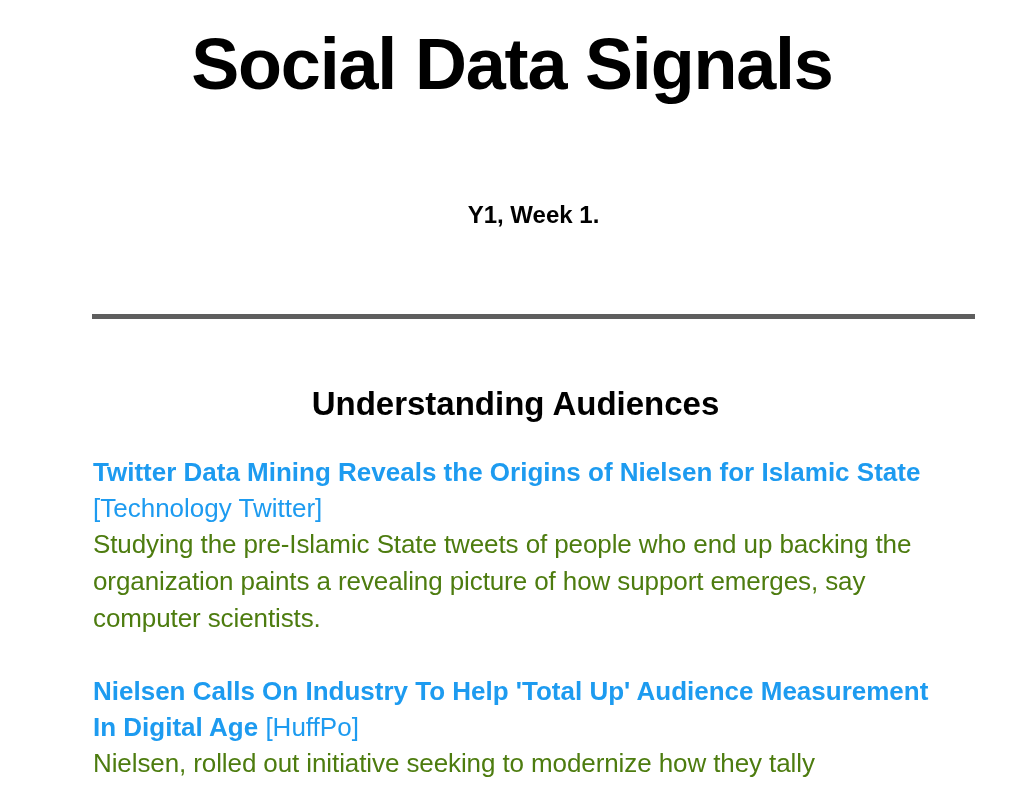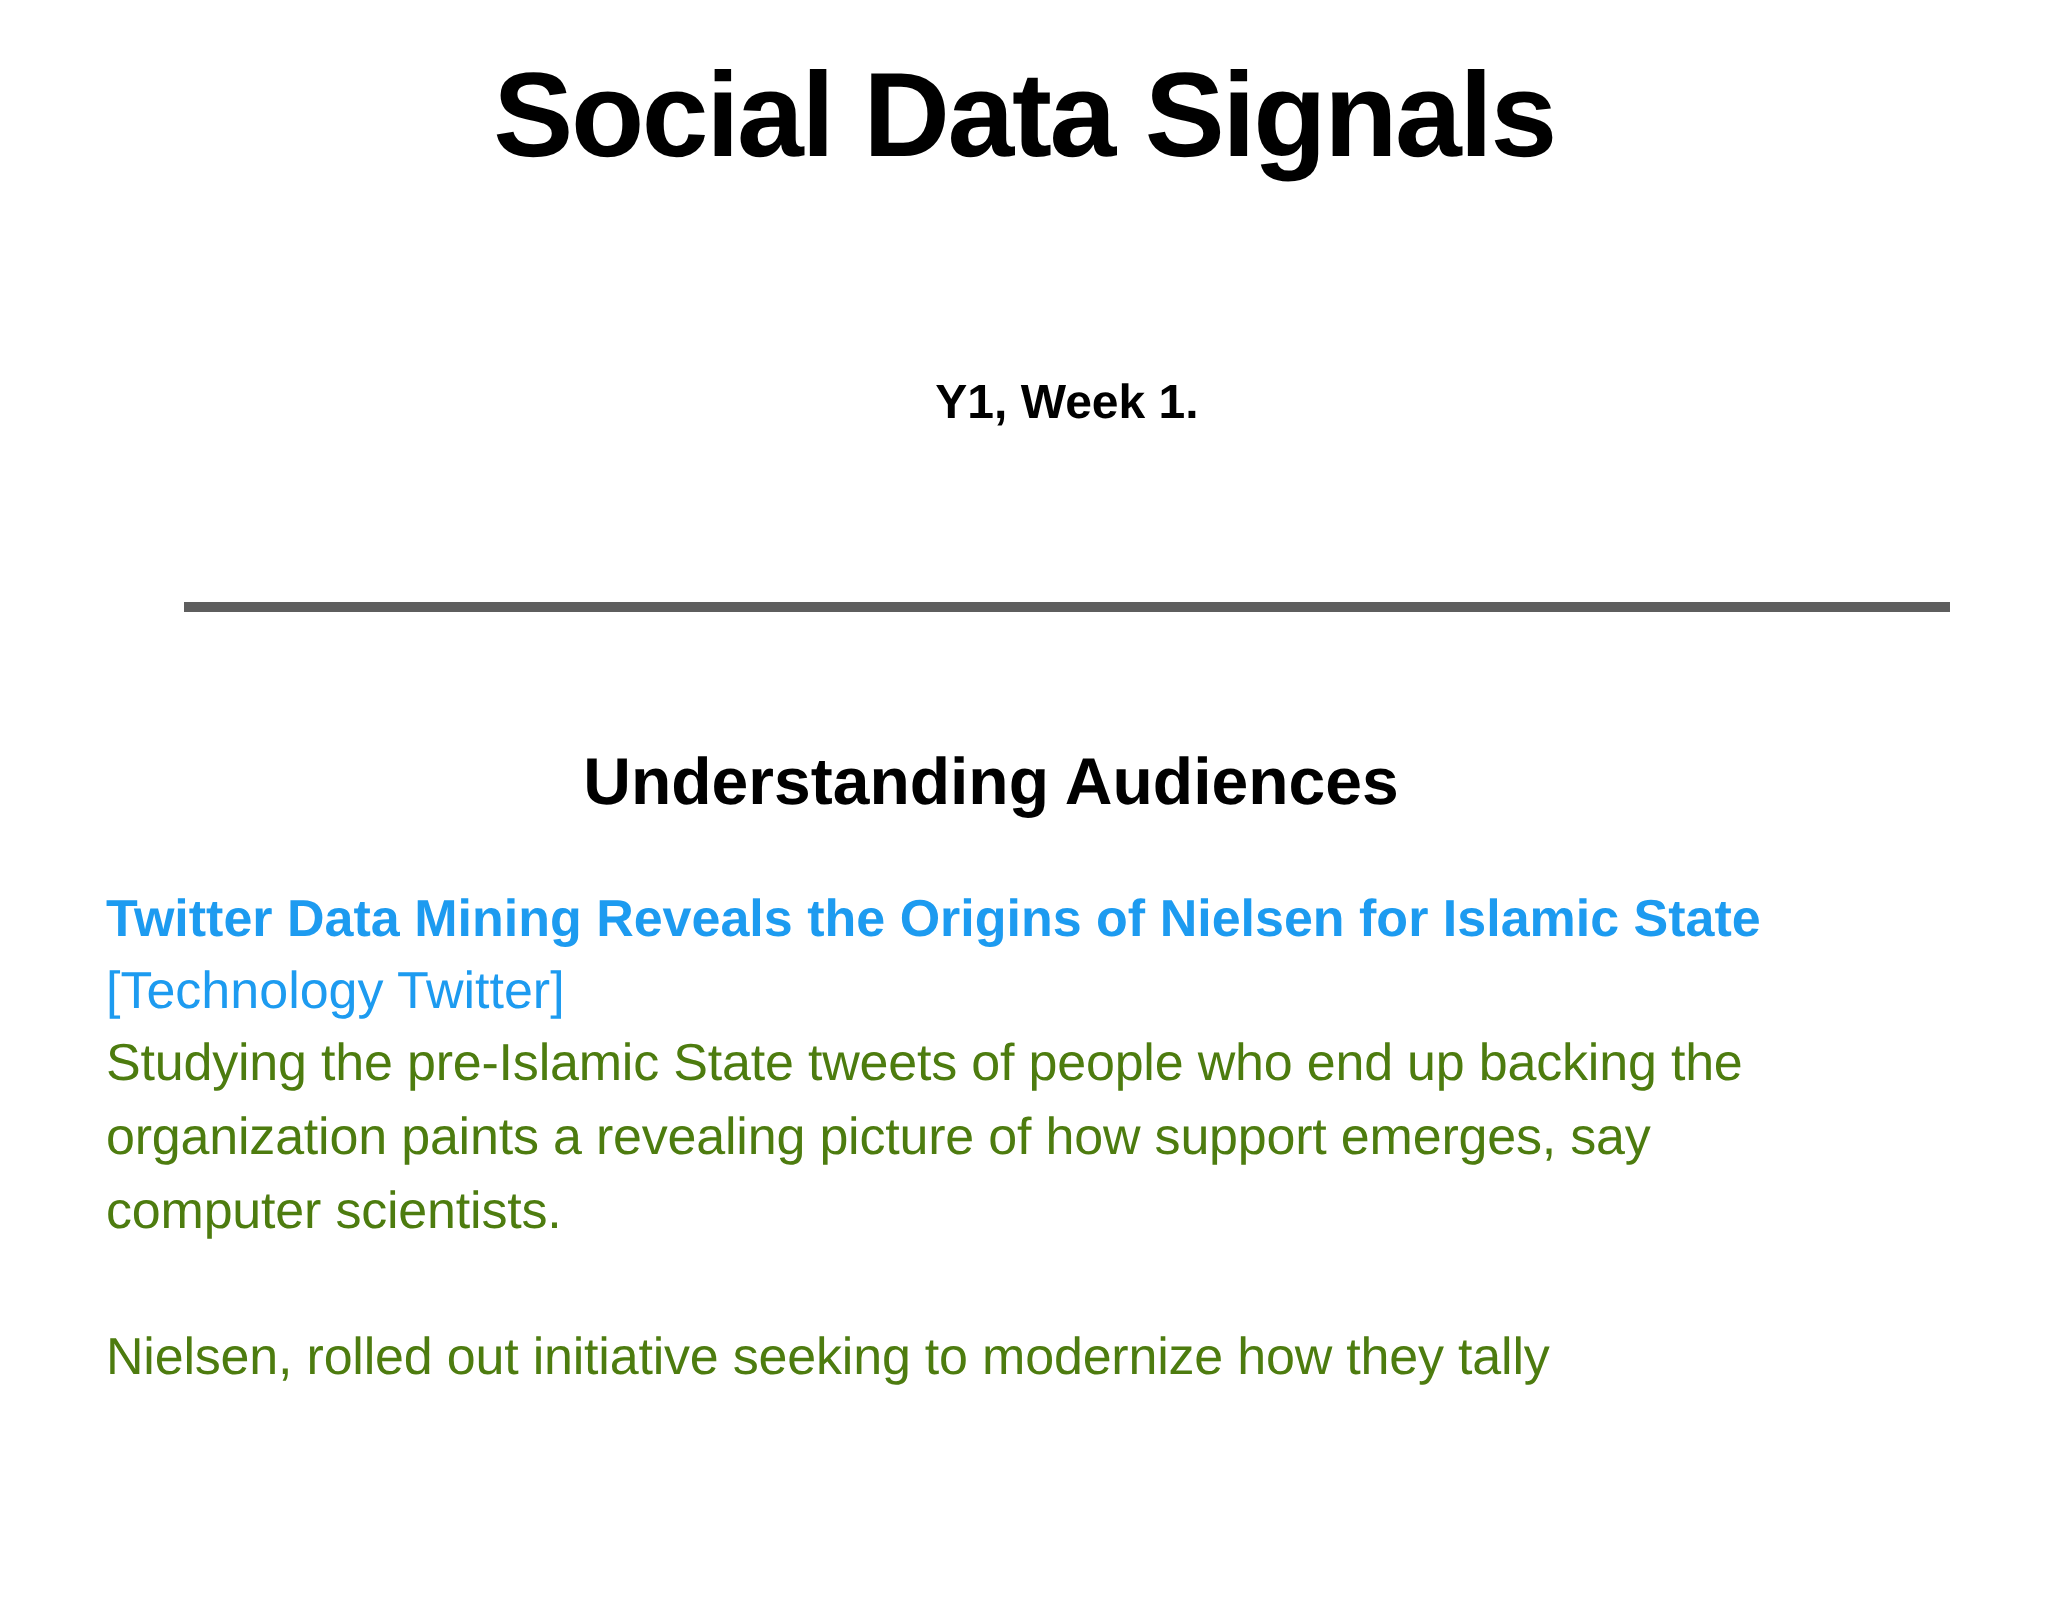--- a/index.html
+++ b/index.html
@@ -23,21 +23,21 @@
     box-sizing: border-box;
     background: #ffffff;
   }
 
   
   .masthead {
     padding-top: 26px;
     text-align: center;
   }
   .newsletter-title {
-    font-size: 60px;
+    font-size: 72px;
     font-weight: bold;
     line-height: 1.08;
     letter-spacing: -1.2px;
     margin: 0;
     color: #000000;
     white-space: nowrap;
   }
   .issue-line {
     margin: 0;
     padding-top: 97px;
@@ -53,21 +53,21 @@
     padding-top: 84px;
   }
   .divider {
     height: 5px;
     background: #5e5e5e;
     margin: 0 49px 0 92px;
   }
 
   
   .content {
-    padding: 0 86px 0 53px;
+    padding: 0 86px 0 93px;
   }
   .section-heading {
     margin: 0;
     padding-top: 64px;
     text-align: center;
     font-size: 33px;
     font-weight: bold;
     line-height: 1.25;
     color: #000000;
   }
@@ -125,18 +125,21 @@
     <div class="article-list">
 
       <article class="article">
         <p class="article-headline">
           <a class="article-link" href="#">Twitter Data Mining Reveals the Origins of Nielsen for Islamic State</a><span> </span><span class="article-source">[Technology Twitter]</span>
         </p>
         <p class="article-summary">Studying the pre-Islamic State tweets of people who end up backing the organization paints a revealing picture of how support emerges, say computer scientists.</p>
       </article>
 
       <article class="article">
+        <p class="article-headline">
+          <a class="article-link" href="#">Nielsen Calls On Industry To Help 'Total Up' Audience Measurement In Digital Age</a><span> </span><span class="article-source">[HuffPo]</span>
+        </p>
         <p class="article-summary">Nielsen, rolled out initiative seeking to modernize how they tally</p>
       </article>
 
     </div>
   </main>
 </div>
 
 </body></html>

